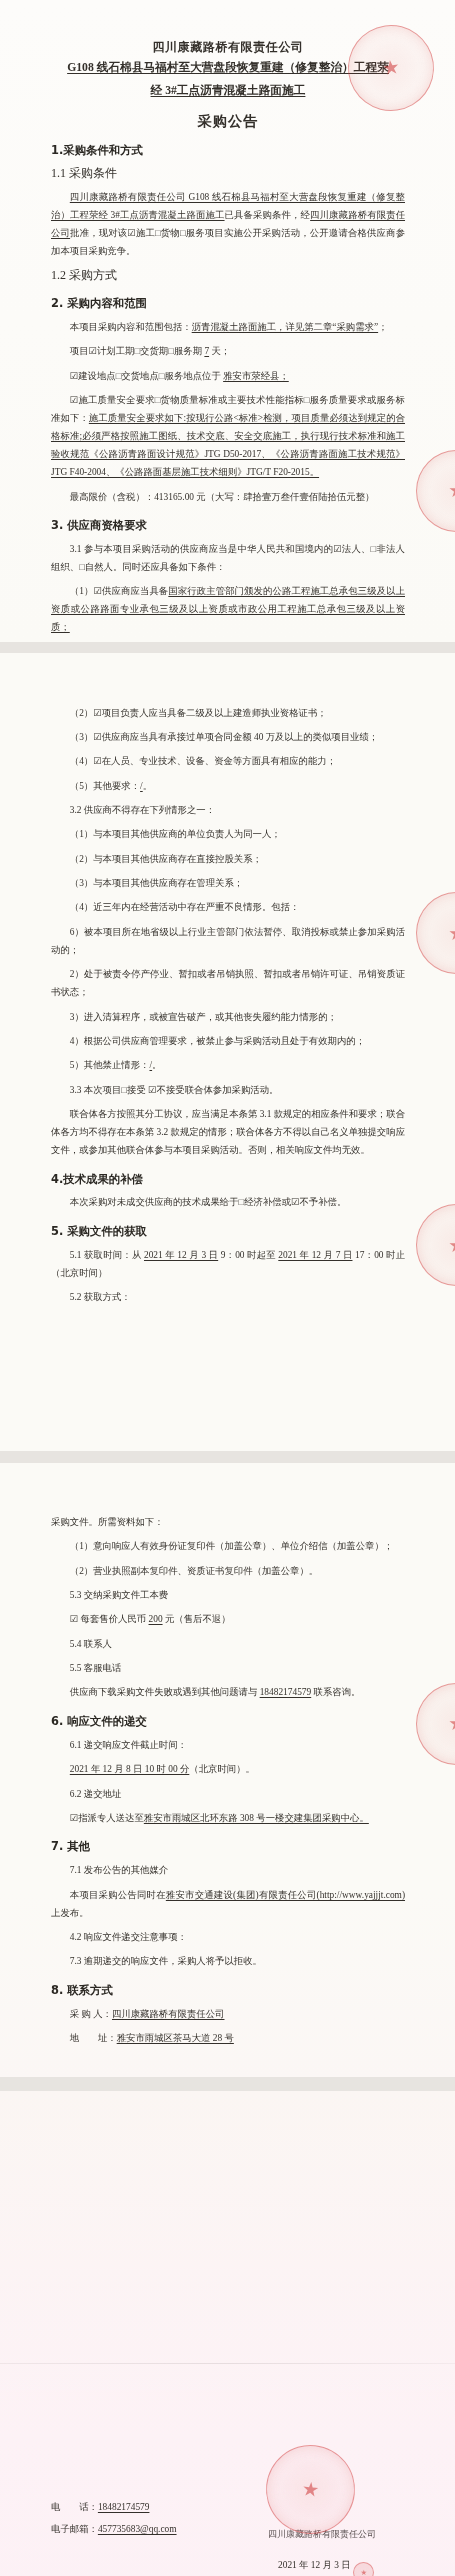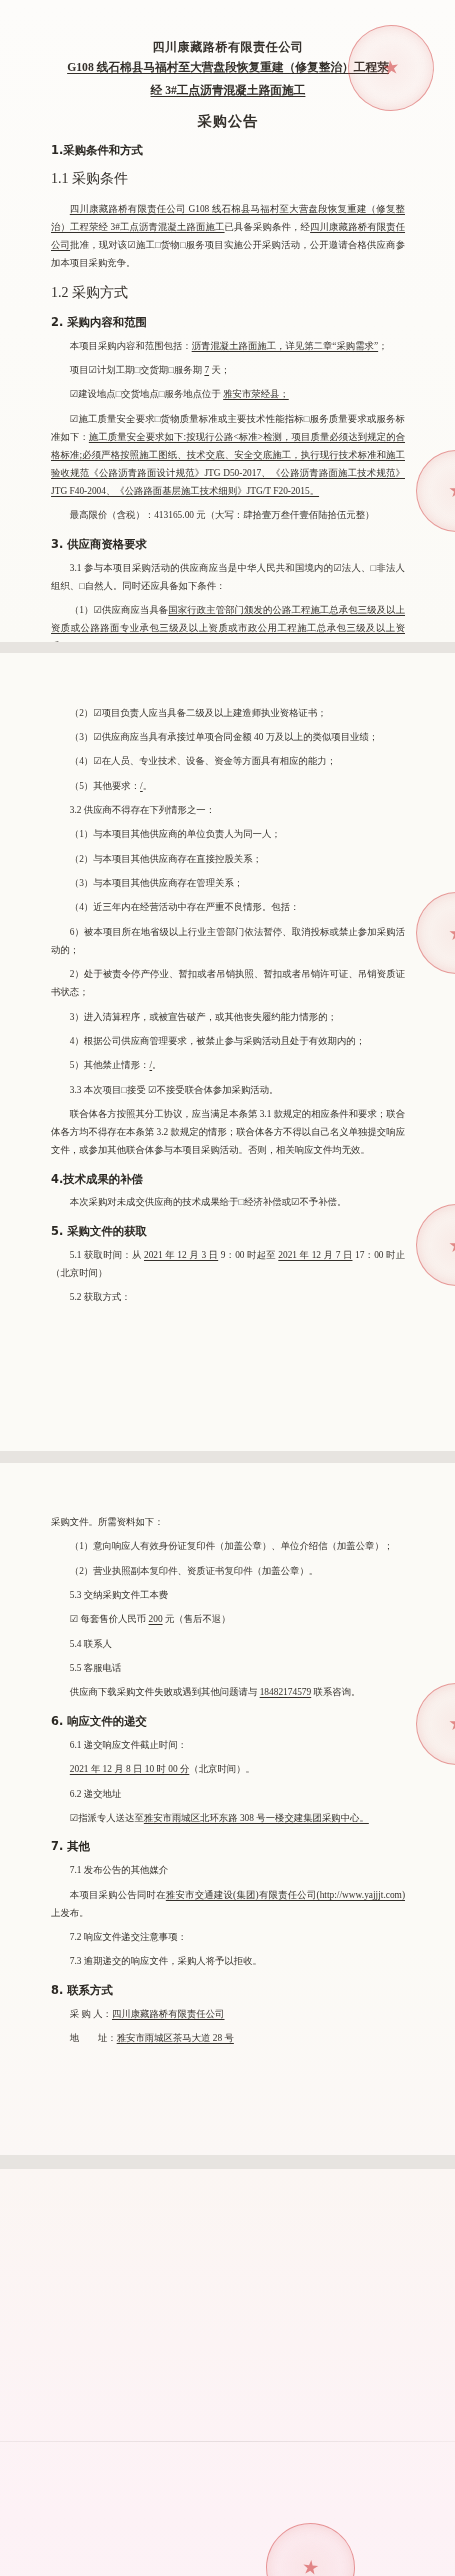--- a/index.html
+++ b/index.html
@@ -12,21 +12,21 @@
   .page{
     position:relative;
     width:456px;
     box-sizing:border-box;
     background:#fcfbf8;
     overflow:hidden;
     padding:0 51px;
   }
   .page-1{height:642px;margin-bottom:11.4px;background:linear-gradient(#fdfcfa,#fbfaf6);}
   .page-2{height:798px;margin-bottom:11.4px;background:#fbfaf6;}
-  .page-3{height:692px;margin-bottom:14px;background:linear-gradient(#fbfaf6 70%,#fbf7f5);}
+  .page-3{height:614px;margin-bottom:14px;background:linear-gradient(#fbfaf6 70%,#fbf7f5);}
   .page-4{height:630px;background:linear-gradient(#fbf6f3,#fdf2f6 55%,#fcf0f5);}
   .p{
     font-size:9.4px;
     line-height:1.92;
     margin:6.3px 0;
     text-align:justify;
   }
   .ind{text-indent:2em;}
   .u{text-decoration:underline;text-underline-offset:2.3px;text-decoration-thickness:0.6px;}
   .doc-company{
@@ -52,22 +52,22 @@
     letter-spacing:1.1px;
   }
   .h1{
     font-family:"DejaVu Sans","Liberation Sans",sans-serif;
     font-size:11.4px;
     font-weight:700;
     margin:12.5px 0 6.8px 0;
     color:#2b2823;
   }
   .sub{
-    font-size:14px;
-    margin:12px 0;
+    font-size:12px;
+    margin:1px 0;
   }
   .pad-top{padding-top:44px;}
   
   .seal{
     position:absolute;
     border-radius:50%;
     border:1.7px solid rgba(211,62,62,0.50);
     box-shadow:inset 0 0 12.5px rgba(211,62,62,0.18);
     background:radial-gradient(rgba(226,96,96,0.10),rgba(226,96,96,0.03) 70%);
     display:flex;align-items:center;justify-content:center;
@@ -183,21 +183,21 @@
 
   <div class="h1">6. 响应文件的递交</div>
   <p class="p ind">6.1 递交响应文件截止时间：</p>
   <p class="p ind"><span class="u">2021 年 12 月 8 日 10 时 00 分</span><span>（北京时间）。</span></p>
   <p class="p ind">6.2 递交地址</p>
   <p class="p ind"><span>☑指派专人送达至</span><span class="u">雅安市雨城区北环东路 308 号一楼交建集团采购中心。</span></p>
 
   <div class="h1">7. 其他</div>
   <p class="p ind">7.1 发布公告的其他媒介</p>
   <p class="p ind"><span>本项目采购公告同时在</span><span class="u">雅安市交通建设(集团)有限责任公司(http://www.yajjjt.com)</span><span>上发布。</span></p>
-  <p class="p ind">7.2 响应文件递交注意事项：</p>
+  <p class="p ind">4.2 响应文件递交注意事项：</p>
   <p class="p ind">7.3 逾期递交的响应文件，采购人将予以拒收。</p>
 
   <div class="h1">8. 联系方式</div>
   <p class="p ind"><span class="label">采 购 人：</span><span class="u">四川康藏路桥有限责任公司</span></p>
   <p class="p ind"><span class="label">地　　址：</span><span class="u">雅安市雨城区茶马大道 28 号</span></p>
 
 </div>
 
 <div class="page page-4">
   <div class="crease"></div>

